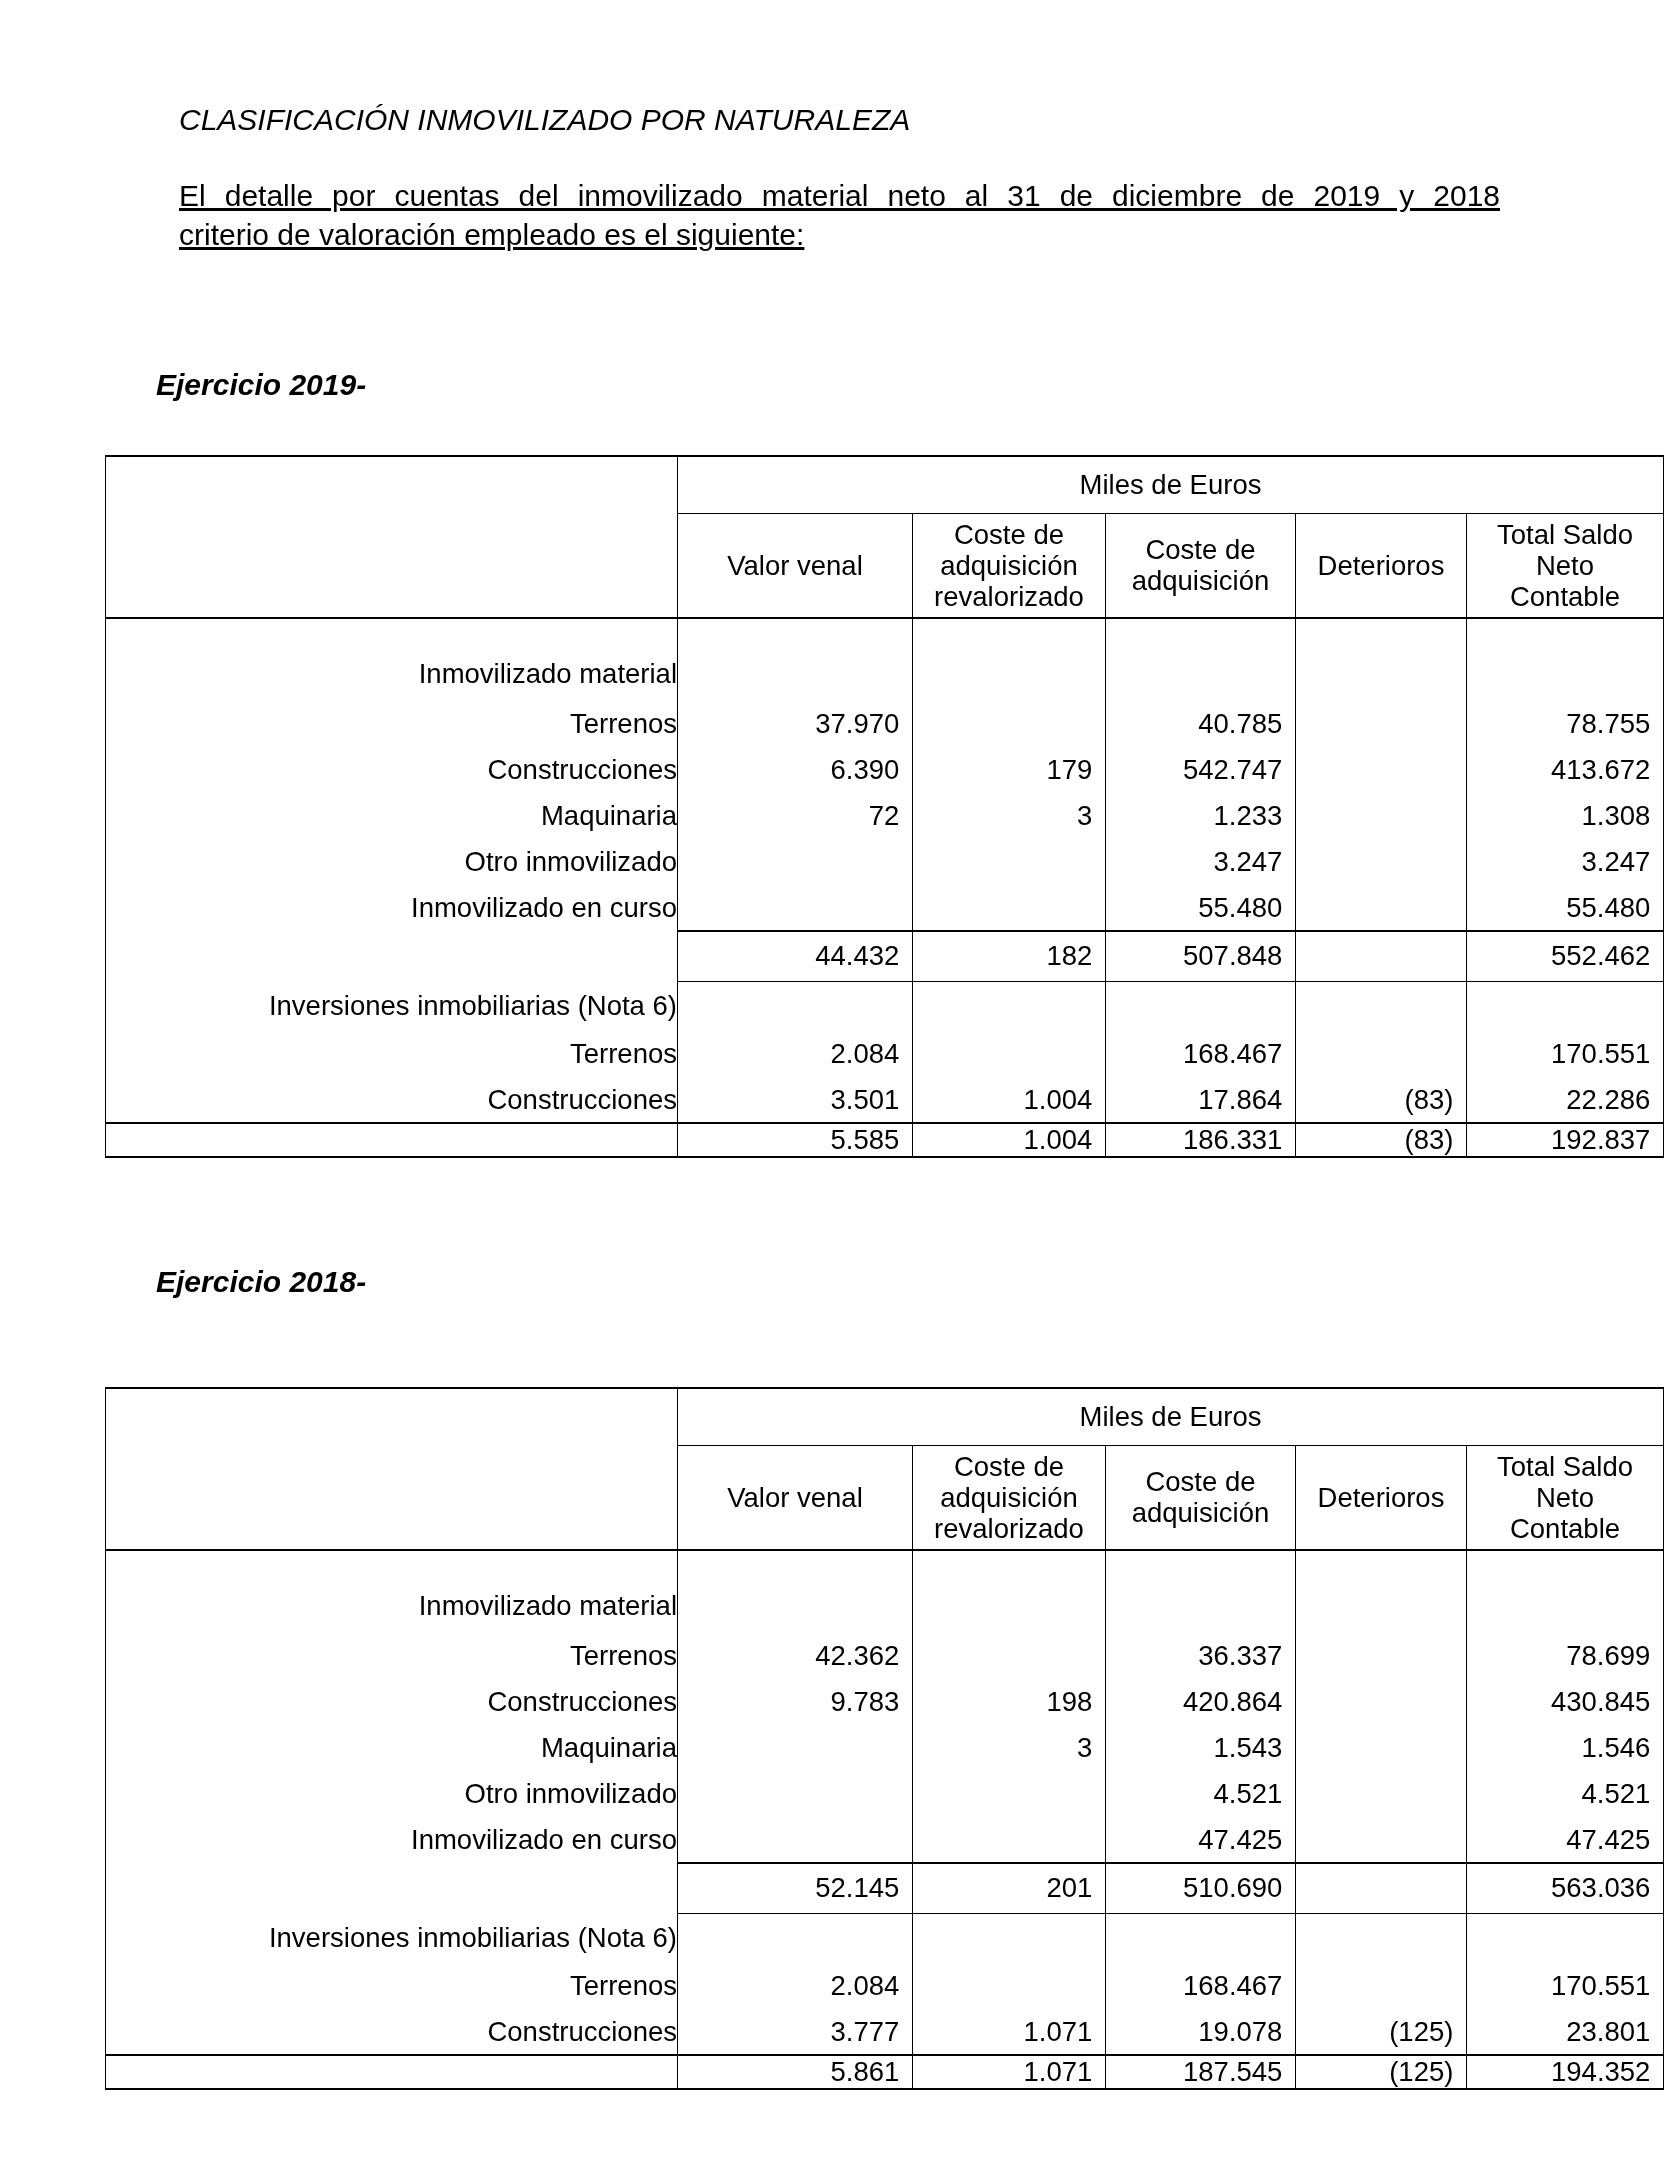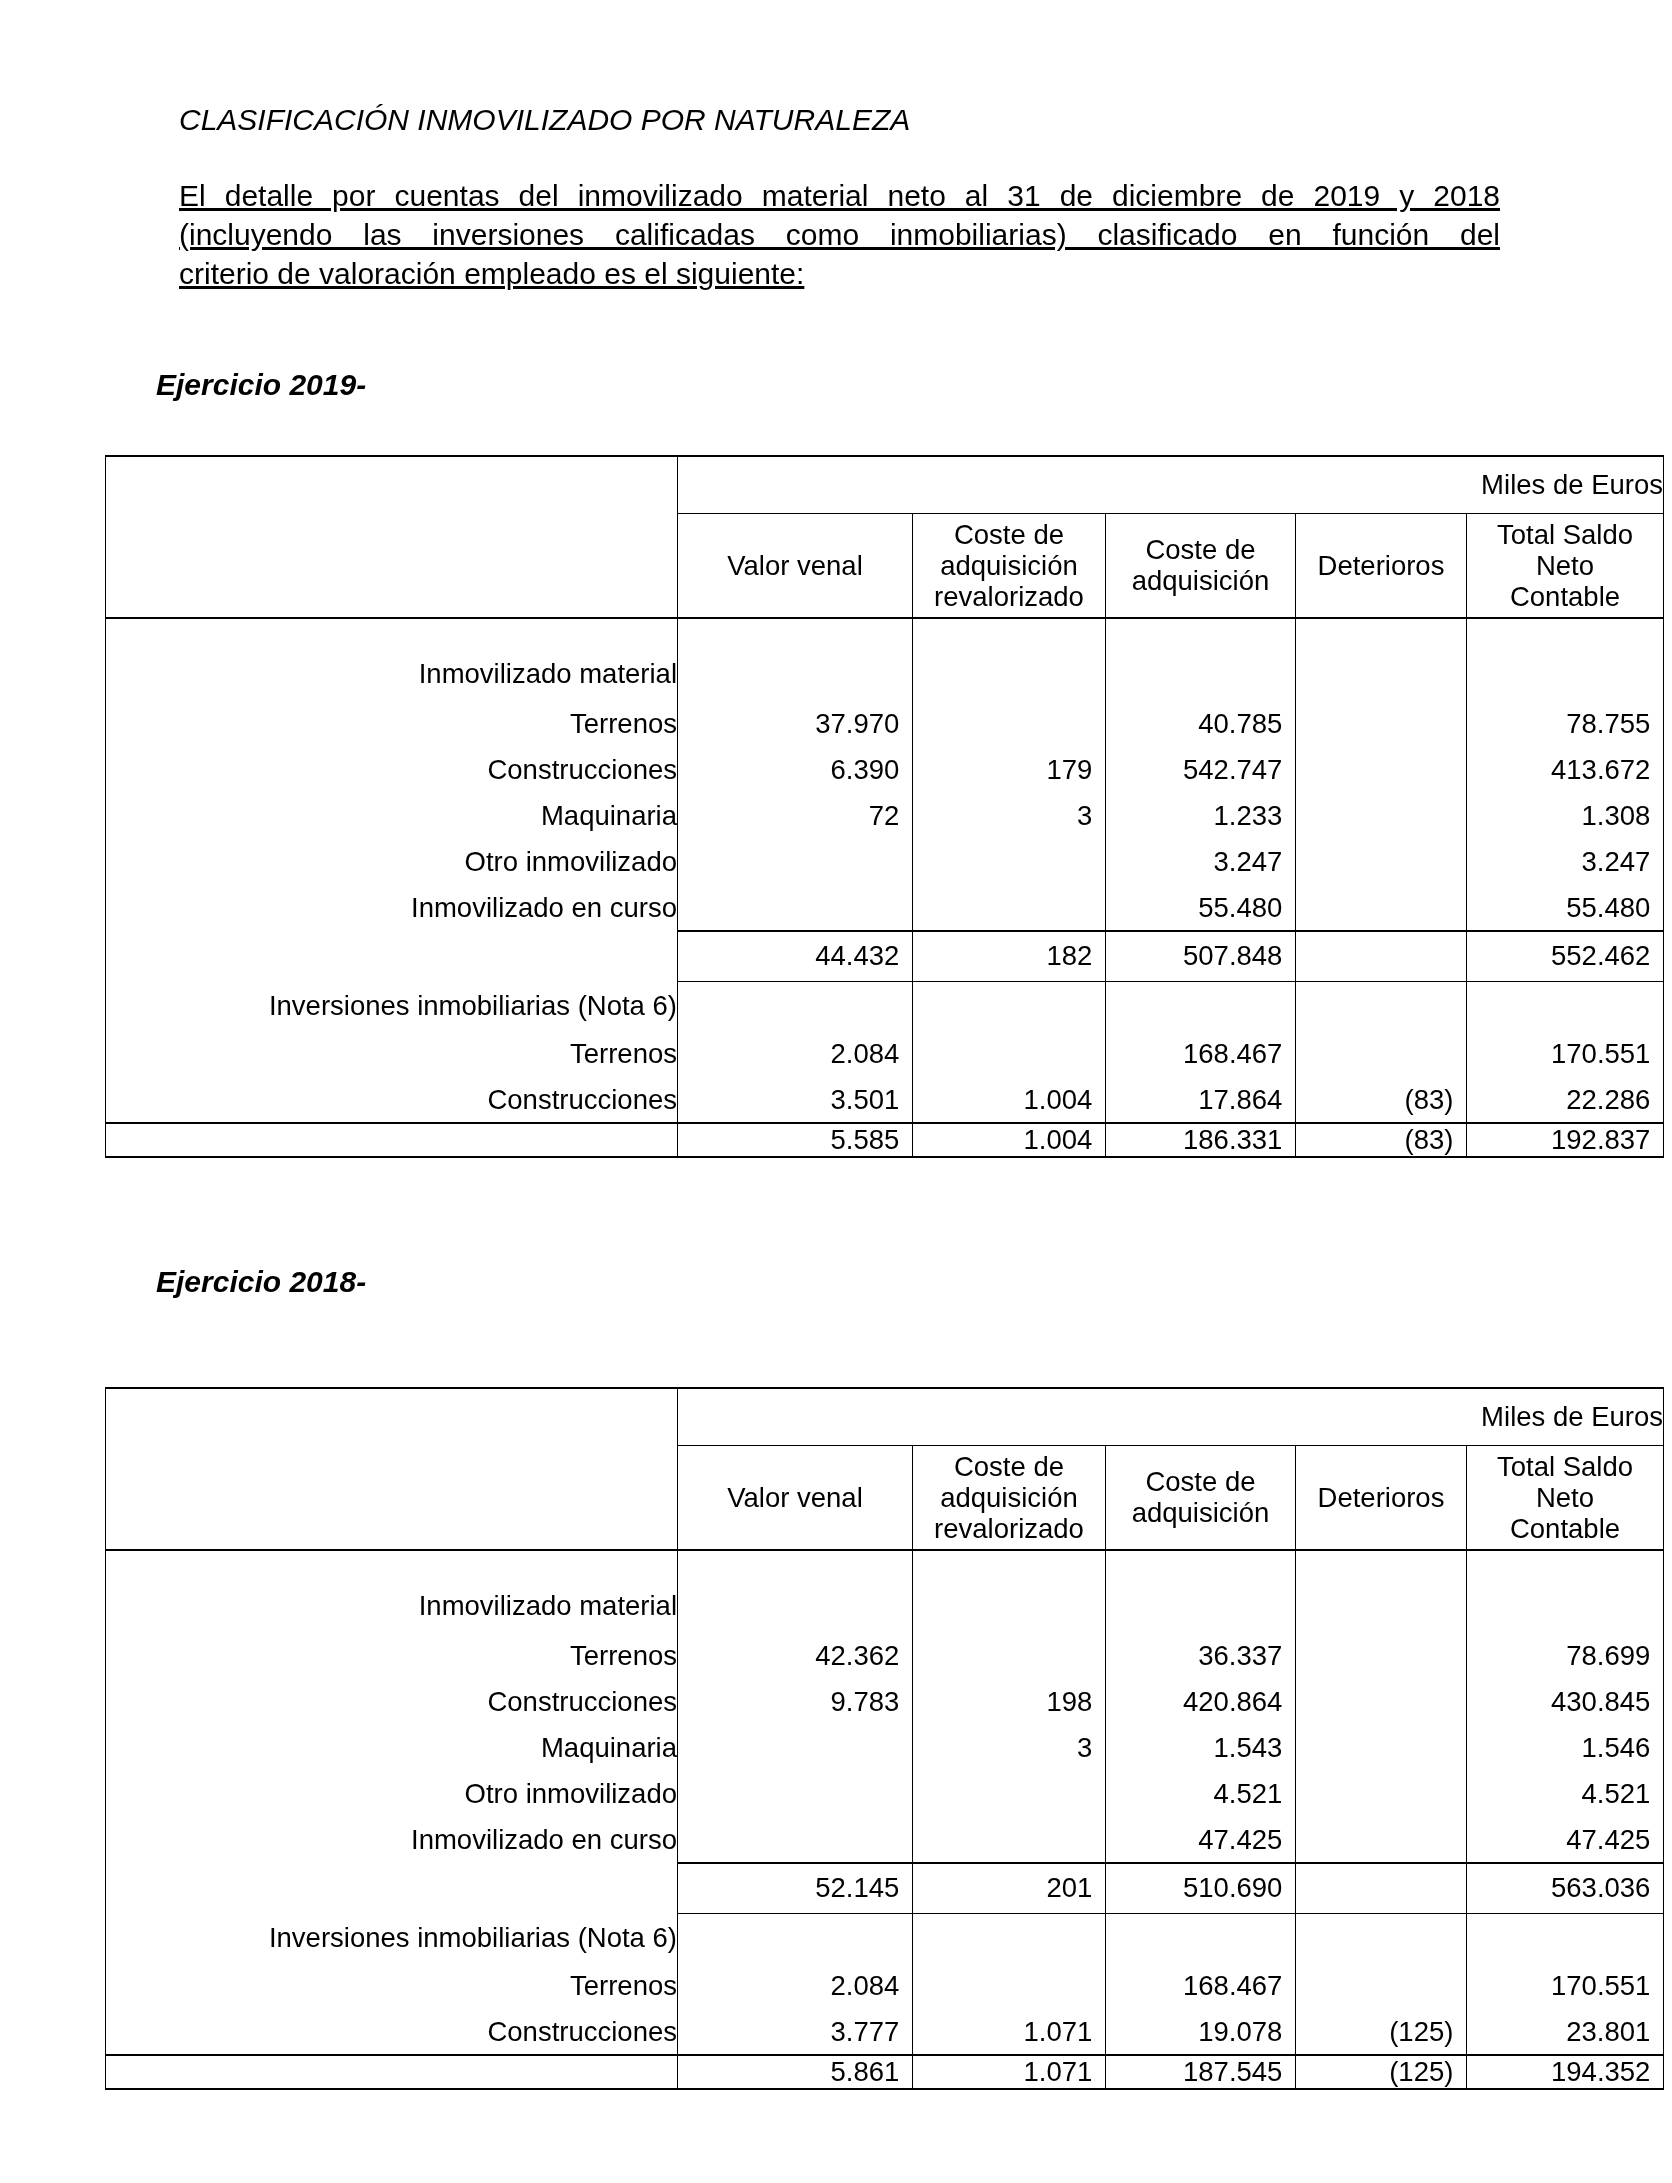--- a/index.html
+++ b/index.html
@@ -38,21 +38,21 @@
   .fin-table col.c-label { width:572px; }
   .fin-table col.c-vv    { width:235px; }
   .fin-table col.c-car   { width:193px; }
   .fin-table col.c-ca    { width:190px; }
   .fin-table col.c-det   { width:171px; }
   .fin-table col.c-tot   { width:197px; }
 
   .fin-table th { font-weight:400; }
   .fin-table .corner { border-bottom:2.4px solid #000; }
   .fin-table .units-h {
-    height:57px; text-align:right; vertical-align:middle;
+    height:57px; text-align:center; vertical-align:middle;
     border-left:1.6px solid #000; border-bottom:1.6px solid #000;
   }
   .fin-table .colheads th {
     height:105px; text-align:center; vertical-align:middle;
     line-height:31px; padding:0 16px;
     border-left:1.6px solid #000; border-bottom:2.4px solid #000;
   }
 
   .fin-table tbody td { height:46px; vertical-align:middle; }
   .fin-table tbody td.lbl { text-align:right; padding-left:32px; }
@@ -68,21 +68,20 @@
   .fin-table tbody tr.subtotal td.num { border-top:2.4px solid #000; border-bottom:1.6px solid #000; }
   .fin-table tbody tr.total td { height:34px; border-top:2.4px solid #000; }
 </style>
 </head>
 <body>
 
 <h1 class="doc-title">CLASIFICACIÓN INMOVILIZADO POR NATURALEZA</h1>
 
 <p class="intro">
   <span class="line just">El detalle por cuentas del inmovilizado material neto al 31 de diciembre de 2019 y 2018</span>
-  <span class="line just">(incluyendo las inversiones calificadas como inmobiliarias) clasificado en función del</span>
   <span class="line">criterio de valoración empleado es el siguiente:</span>
 </p>
 
 <h2 id="heading-2019" class="sec-heading">Ejercicio 2019-</h2>
 
 <table id="table-2019" class="fin-table">
   <colgroup>
     <col class="c-label">
       <col class="c-vv">
       <col class="c-car">

